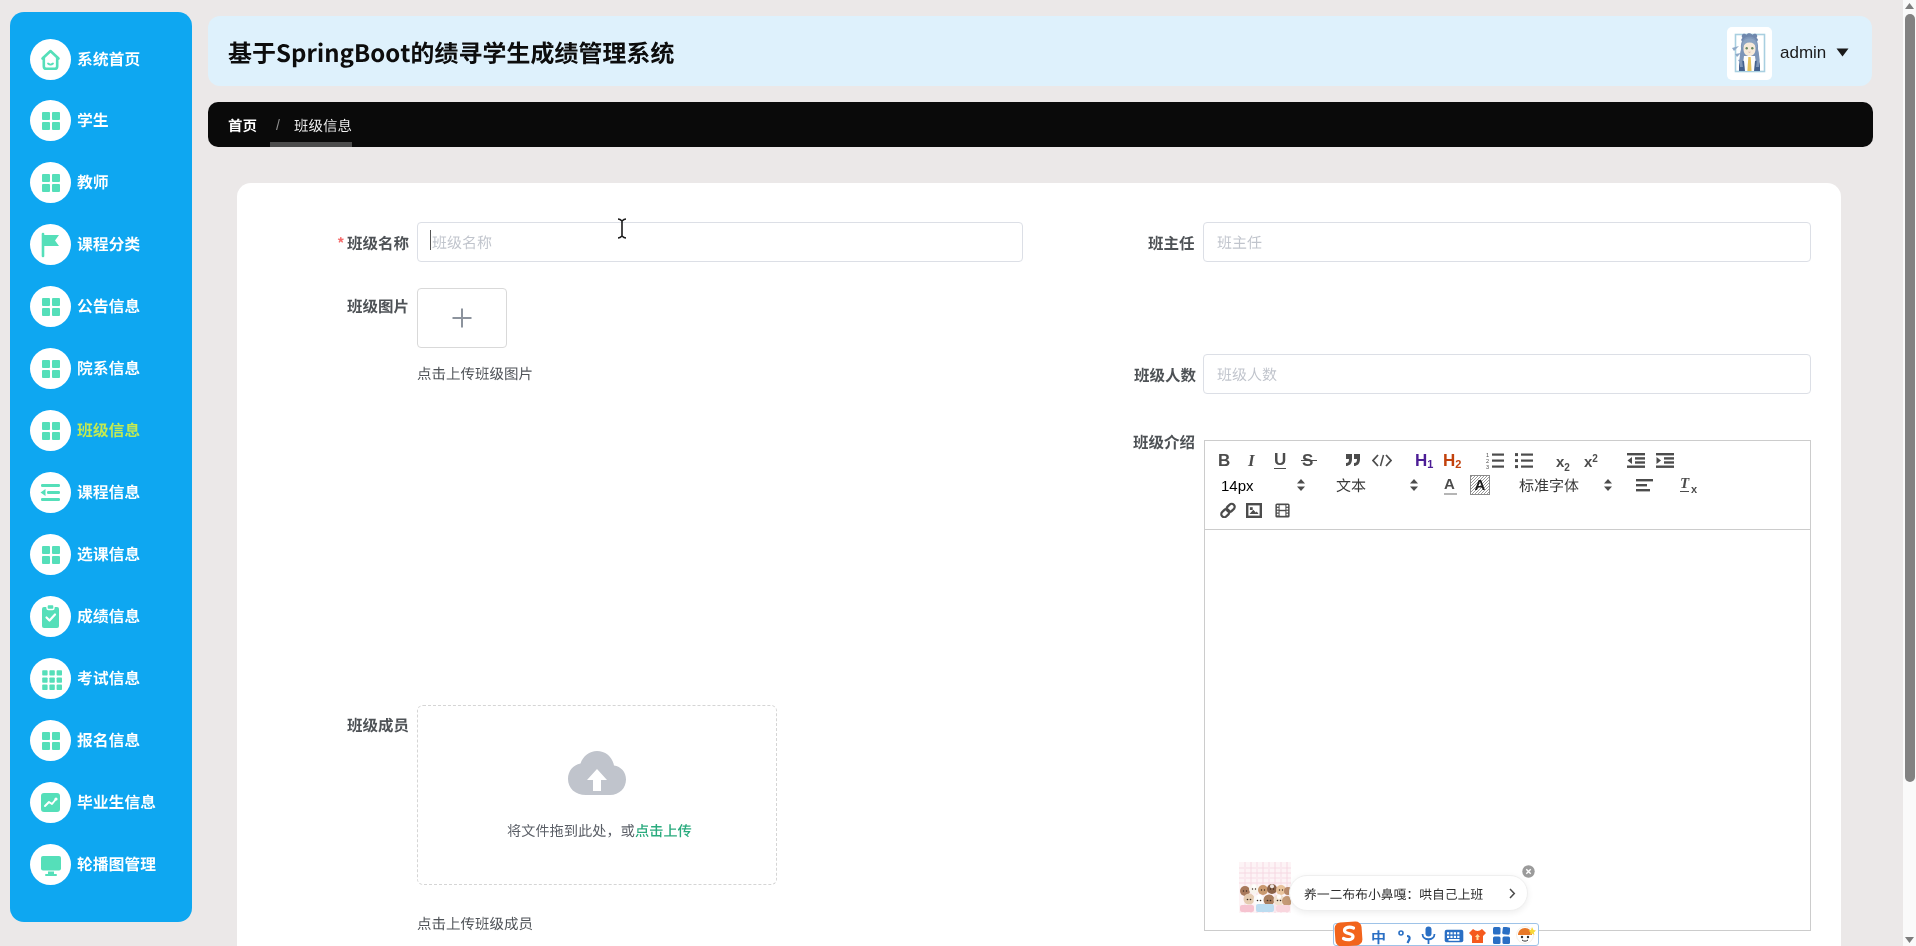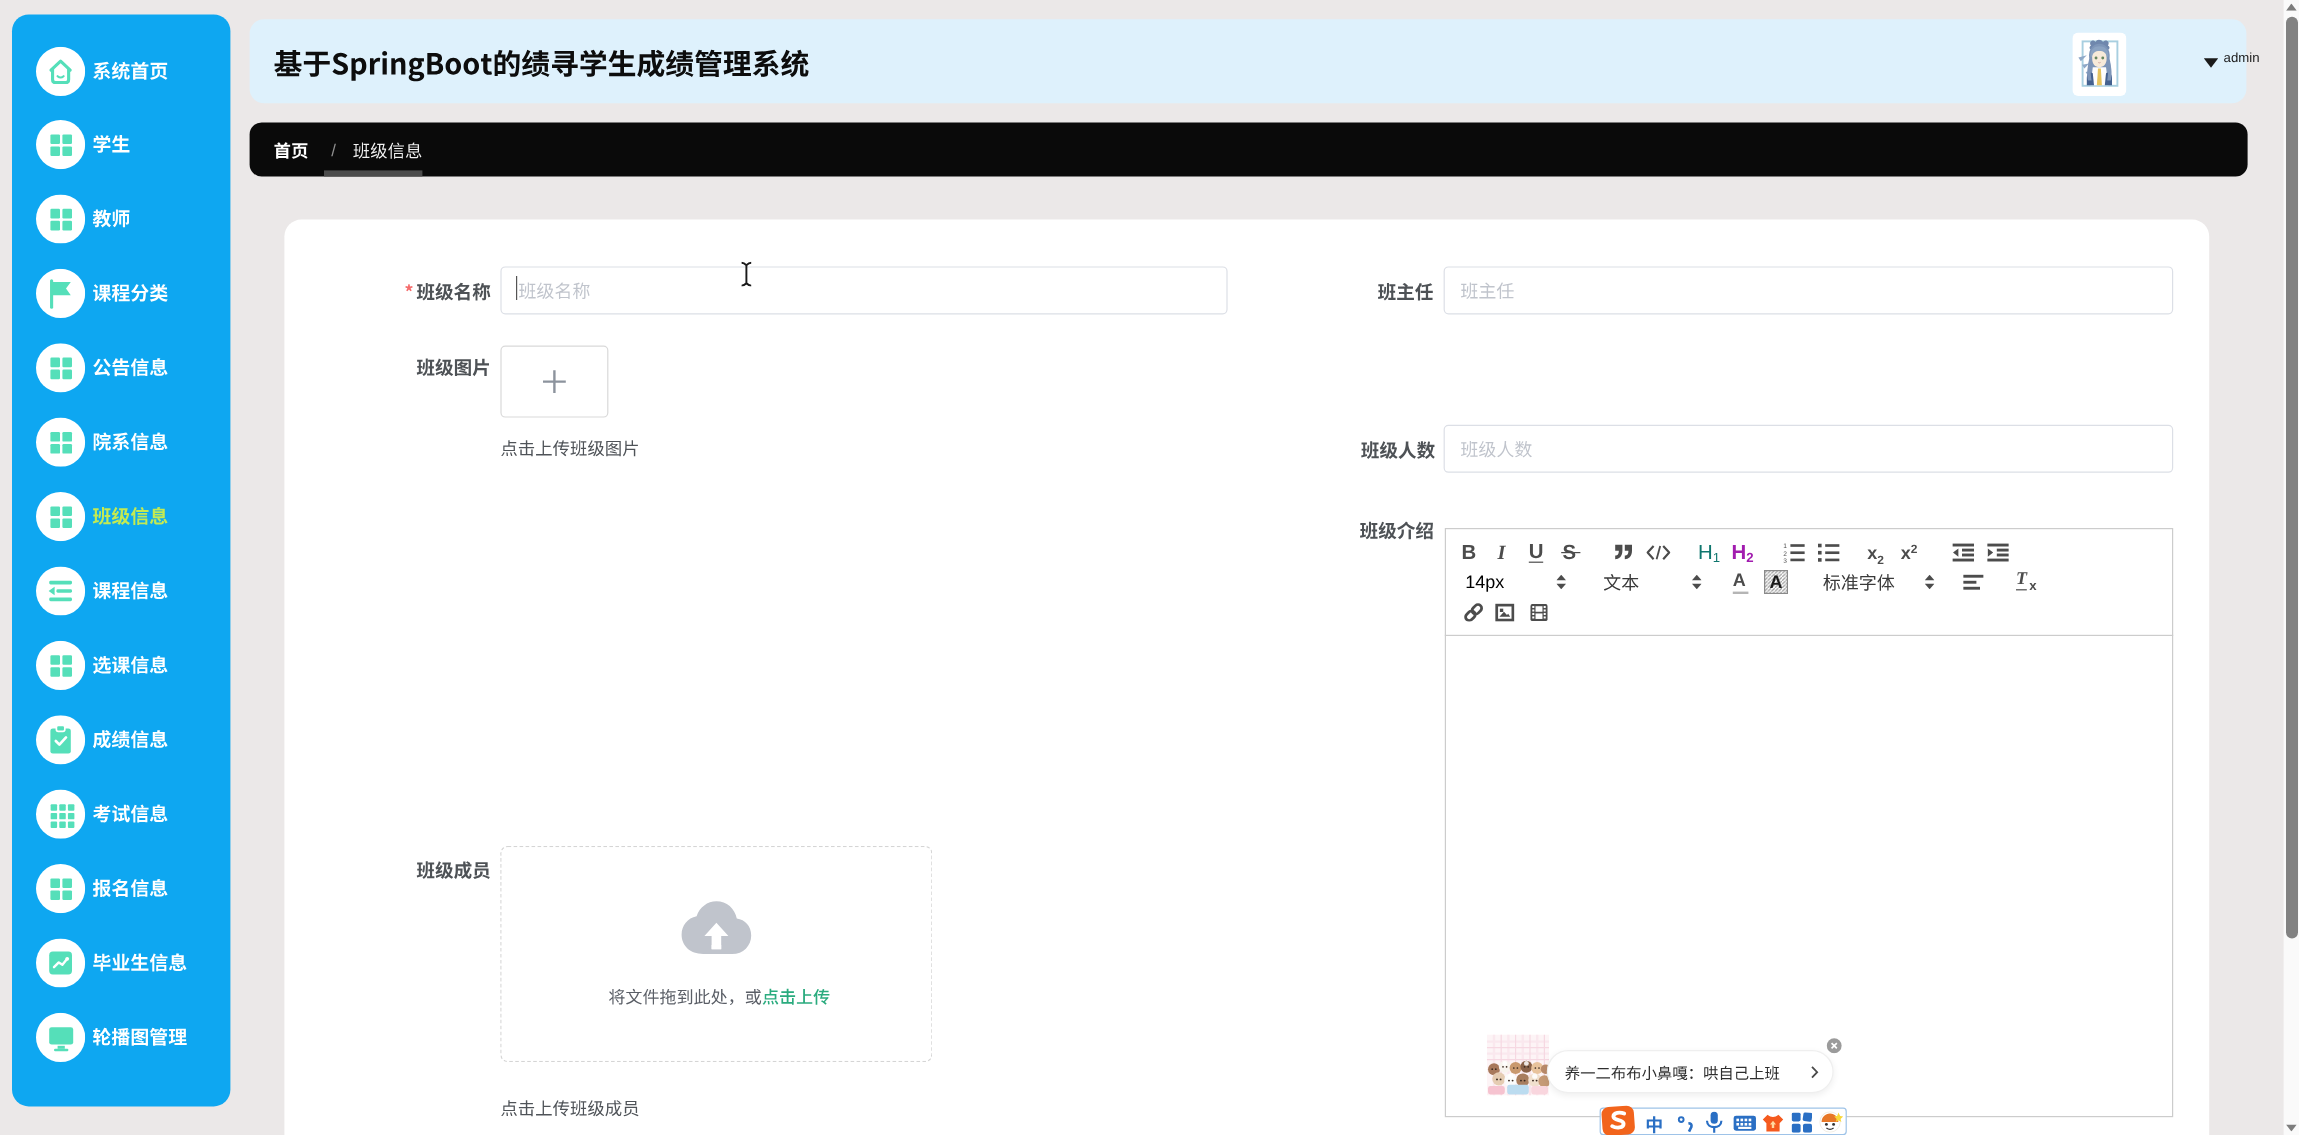--- a/index.html
+++ b/index.html
@@ -163,21 +163,21 @@
 <circle cx="19.7" cy="21.3" r="1.2" fill="#68875f"></circle>
     <circle cx="25.3" cy="21.3" r="1.2" fill="#68875f"></circle>
 <path d="M21.5 25 C22.2 25.5 22.8 25.5 23.5 25" stroke="#c99" stroke-width="0.7" fill="none"></path>
 <path d="M17 29 L28 29 L30 44 L15 44 Z" fill="#fdfdfd"></path>
 <path d="M21.3 30 L23.7 30 L24.6 44 L20.4 44 Z" fill="#e6c35c"></path>
 <path d="M12 38 C12 34 15 33 17 34 L18 44 L12 44 Z" fill="#44618f"></path>
 <path d="M33 38 C33 34 30 33 28 34 L27 44 L33 44 Z" fill="#44618f"></path>
 <path d="M14 24 C12 30 12 36 13 40 L16 40 C15 35 15 28 16 24 Z" fill="#7d95b8"></path>
 <path d="M31 24 C33 30 33 36 32 40 L29 40 C30 35 30 28 29 24 Z" fill="#7d95b8"></path>
 </svg>
-<div class="a" style="left:1853px;top:43px;font-size:11px;color:#1a1a1a">admin</div>
+<div class="a" style="left:1780px;top:43px;font-size:17px;color:#1a1a1a">admin</div>
 <svg class="a" style="left:1836px;top:48px" width="13" height="9">
     <path d="M0.5 0.5 L12.5 0.5 L6.5 8.5 Z" fill="#1a1a1a"></path>
   </svg>
 <div class="a" style="left:208px;top:102px;width:1665px;height:45px;background:#0a0a0a;border-radius:10px;"></div>
 <svg class="a" style="left:228px;top:131px;overflow:visible" width="2" height="2">
     <path d="M3.9 -4.1H10.5V-3.2H3.9ZM3.9 -5.5V-6.4H10.5V-5.5ZM3.9 -1.9H10.5V-0.9H3.9ZM3 -11.7C3.3 -11.3 3.7 -10.8 4 -10.4H0.7V-8.8H6.2L6 -7.9H2.1V1.3H3.9V0.6H10.5V1.3H12.3V-7.9H7.9L8.3 -8.8H13.8V-10.4H10.6C11 -10.8 11.4 -11.4 11.7 -11.9L9.7 -12.4C9.5 -11.7 9 -11 8.6 -10.4H5.3L5.9 -10.7C5.7 -11.2 5.1 -11.9 4.5 -12.4Z M20.9 -6.5V-3.9C20.9 -2.5 20.1 -1 15.1 -0.1C15.5 0.3 16 0.9 16.2 1.3C21.6 0.2 22.7 -1.8 22.7 -3.9V-6.5ZM22.3 -1.4C23.9 -0.7 26.2 0.5 27.3 1.3L28.3 -0C27.2 -0.8 24.9 -1.9 23.3 -2.6ZM16.7 -8.7V-2H18.4V-7.1H25.2V-2H27.1V-8.7H21.8C22 -9.1 22.2 -9.6 22.4 -10H28.2V-11.6H15.5V-10H20.5C20.3 -9.6 20.2 -9.1 20.1 -8.7Z" fill="#ffffff"></path>
   </svg>
 <div class="a" style="left:276px;top:117px;font-size:14px;color:#8f8f8f">/</div>
 <svg class="a" style="left:294px;top:131px;overflow:visible" width="2" height="2">
     <path d="M7.6 -12.2V-6C7.6 -3.4 7.2 -1.1 4.7 0.4C4.9 0.6 5.2 0.9 5.4 1.2C8.2 -0.5 8.5 -3 8.5 -6V-12.2ZM5.5 -9.2C5.4 -7.3 5.4 -5.5 4.8 -4.4L5.6 -3.8C6.2 -5.1 6.3 -7.1 6.3 -9.1ZM9.1 -5.9V-4.9H10.7V-0.4H7.9V0.6H13.9V-0.4H11.7V-4.9H13.4V-5.9H11.7V-10.2H13.6V-11.2H8.9V-10.2H10.7V-5.9ZM0.4 -1.1 0.7 -0C1.9 -0.3 3.5 -0.8 5 -1.1L4.9 -2.1L3.2 -1.7V-5.5H4.7V-6.4H3.2V-10.1H4.9V-11.1H0.6V-10.1H2.2V-6.4H0.8V-5.5H2.2V-1.5Z M15.1 -0.8 15.4 0.3C16.7 -0.3 18.6 -1 20.3 -1.6L20.1 -2.6C18.2 -1.9 16.3 -1.2 15.1 -0.8ZM20.3 -11.2V-10.2H21.9C21.8 -5.6 21.2 -1.8 19.3 0.5C19.5 0.7 20 1 20.2 1.2C21.5 -0.4 22.2 -2.6 22.5 -5.1C23 -4 23.6 -2.9 24.4 -1.9C23.5 -0.9 22.4 -0.2 21.3 0.3C21.5 0.5 21.9 0.9 22.1 1.2C23.2 0.7 24.2 -0.1 25 -1.1C25.8 -0.1 26.7 0.6 27.8 1.1C27.9 0.9 28.3 0.5 28.5 0.3C27.5 -0.2 26.5 -1 25.7 -1.9C26.7 -3.2 27.5 -4.9 27.9 -7L27.2 -7.3L27 -7.3H25.6C25.9 -8.5 26.3 -10 26.7 -11.2ZM23 -10.2H25.3C25 -8.9 24.5 -7.3 24.2 -6.3H26.7C26.3 -4.9 25.7 -3.7 25 -2.7C24.1 -4 23.3 -5.6 22.8 -7.2C22.9 -8.2 23 -9.2 23 -10.2ZM15.3 -6.1C15.5 -6.2 15.9 -6.3 17.7 -6.6C17.1 -5.6 16.4 -4.8 16.2 -4.5C15.7 -4 15.4 -3.6 15.1 -3.6C15.2 -3.3 15.3 -2.8 15.4 -2.6C15.7 -2.8 16.2 -3 20.1 -4.1C20 -4.4 20 -4.8 20 -5.1L17.2 -4.3C18.2 -5.5 19.3 -7.1 20.2 -8.6L19.3 -9.1C19 -8.6 18.7 -8.1 18.4 -7.5L16.4 -7.3C17.3 -8.6 18.2 -10.2 18.9 -11.7L17.9 -12.2C17.2 -10.4 16.1 -8.5 15.8 -8C15.5 -7.6 15.2 -7.2 14.9 -7.1C15.1 -6.9 15.2 -6.4 15.3 -6.1Z M34.5 -7.7V-6.8H41.6V-7.7ZM34.5 -5.6V-4.8H41.6V-5.6ZM33.5 -9.8V-8.9H42.7V-9.8ZM36.8 -11.8C37.2 -11.2 37.7 -10.4 37.9 -9.9L38.8 -10.3C38.6 -10.8 38.2 -11.6 37.8 -12.2ZM34.4 -3.5V1.2H35.3V0.6H40.8V1.1H41.7V-3.5ZM35.3 -0.3V-2.6H40.8V-0.3ZM32.7 -12.1C32 -9.9 30.8 -7.8 29.5 -6.3C29.7 -6.1 30 -5.6 30.1 -5.3C30.6 -5.9 31 -6.5 31.5 -7.2V1.2H32.5V-8.9C32.9 -9.9 33.4 -10.8 33.7 -11.8Z M47.4 -8H54.1V-6.8H47.4ZM47.4 -6H54.1V-4.8H47.4ZM47.4 -10H54.1V-8.8H47.4ZM47.3 -2.9V-0.6C47.3 0.6 47.7 0.9 49.4 0.9C49.8 0.9 52.4 0.9 52.8 0.9C54.2 0.9 54.5 0.5 54.7 -1.4C54.4 -1.5 53.9 -1.6 53.7 -1.8C53.6 -0.3 53.5 -0.1 52.7 -0.1C52.1 -0.1 49.9 -0.1 49.5 -0.1C48.6 -0.1 48.4 -0.2 48.4 -0.6V-2.9ZM54.6 -2.8C55.2 -1.9 55.9 -0.6 56.2 0.2L57.2 -0.3C56.9 -1.1 56.2 -2.3 55.5 -3.2ZM45.6 -3C45.3 -2 44.7 -0.8 44.2 0L45.2 0.5C45.7 -0.4 46.2 -1.6 46.6 -2.6ZM49.6 -3.5C50.3 -2.8 51.2 -1.8 51.5 -1.2L52.4 -1.7C52 -2.3 51.2 -3.3 50.4 -3.9H55.2V-10.8H50.8C51.1 -11.2 51.3 -11.7 51.5 -12.1L50.2 -12.3C50.1 -11.9 49.9 -11.3 49.7 -10.8H46.3V-3.9H50.4Z" fill="#f2f2f2"></path>
@@ -232,22 +232,22 @@
 <div class="a" style="left:1274px;top:451px;font-size:17px;font-weight:bold;color:#4c4c4c;border-bottom:1.5px solid #4c4c4c;line-height:17px;">U</div>
 <div class="a" style="left:1302px;top:451px;font-size:17px;font-weight:bold;color:#4c4c4c;">S</div>
 <div class="a" style="left:1300.5px;top:459.5px;width:16px;height:1.6px;background:#4c4c4c;"></div>
 <svg class="a" style="left:1345px;top:453px" width="16" height="14">
     <path d="M7 6 C7 11 4 13 1 13 L1 10 C3 10 4 9 4 6 L1 6 L1 1 L7 1 Z M15 6 C15 11 12 13 9 13 L9 10 C11 10 12 9 12 6 L9 6 L9 1 L15 1 Z" fill="#4c4c4c"></path>
   </svg>
 <svg class="a" style="left:1372px;top:454px" width="20" height="13">
     <path d="M6 1 L1 6.5 L6 12 M14 1 L19 6.5 L14 12" stroke="#4c4c4c" stroke-width="1.8" fill="none"></path>
     <path d="M11.5 1 L8.5 12" stroke="#4c4c4c" stroke-width="1.5"></path>
   </svg>
-<div class="a" style="left:1415px;top:451px;font-size:17px;font-weight:normal;color:#0f766e">H<span style="font-size:11px;vertical-align:-2px">1</span></div>
-<div class="a" style="left:1443px;top:451px;font-size:17px;font-weight:bold;color:#a21caf">H<span style="font-size:11px;vertical-align:-2px">2</span></div>
+<div class="a" style="left:1415px;top:451px;font-size:17px;font-weight:bold;color:#4c1d95">H<span style="font-size:11px;vertical-align:-2px">1</span></div>
+<div class="a" style="left:1443px;top:451px;font-size:17px;font-weight:bold;color:#c2410c">H<span style="font-size:11px;vertical-align:-2px">2</span></div>
 <svg class="a" style="left:1486px;top:452px" width="18" height="17">
     <rect x="6" y="1.5" width="12" height="2.2" fill="#4c4c4c"></rect>
     <rect x="6" y="7.5" width="12" height="2.2" fill="#4c4c4c"></rect>
     <rect x="6" y="13.5" width="12" height="2.2" fill="#4c4c4c"></rect>
     <text x="0" y="5" font-size="5.5" fill="#4c4c4c" font-family="Liberation Sans">1</text>
     <text x="0" y="11" font-size="5.5" fill="#4c4c4c" font-family="Liberation Sans">2</text>
     <text x="0" y="17" font-size="5.5" fill="#4c4c4c" font-family="Liberation Sans">3</text>
   </svg>
 <svg class="a" style="left:1515px;top:452px" width="18" height="17">
     <rect x="6" y="1.5" width="12" height="2.2" fill="#4c4c4c"></rect>

